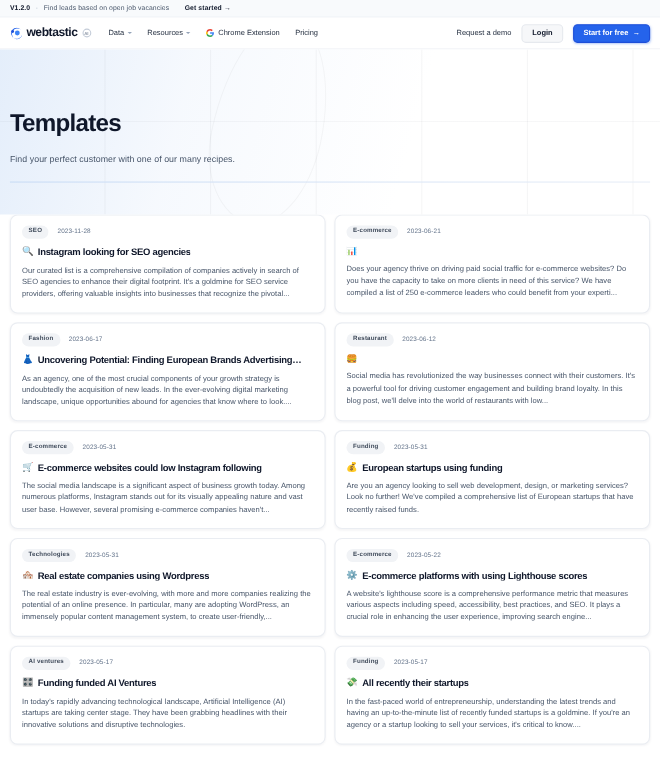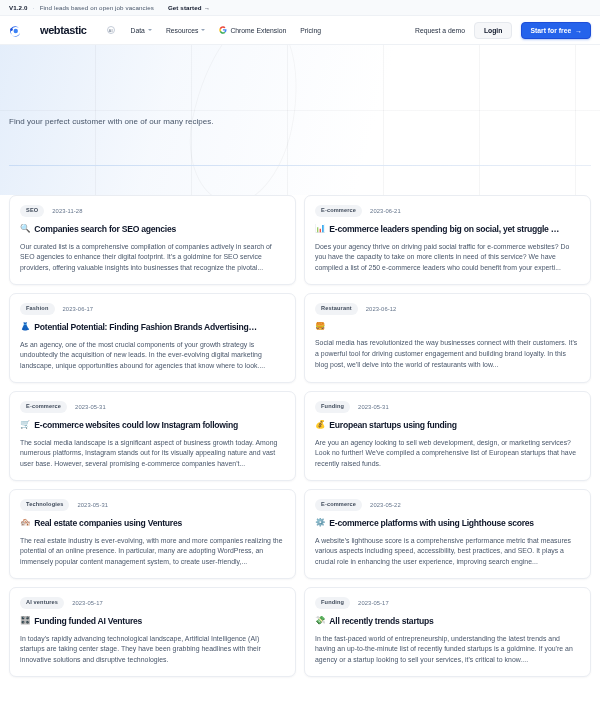--- a/index.html
+++ b/index.html
@@ -33,21 +33,21 @@
 
   
   .nav{
     height:29px;
     background:#ffffff;
     border-bottom:1px solid #eef1f5;
     display:flex;
     align-items:center;
     padding:0 9px;
   }
-  .brand{ display:flex; align-items:center; gap:19px; margin-right:16px; }
+  .brand{ display:flex; align-items:center; gap:3px; margin-right:16px; }
   .logo-mark{ width:12px; height:12px; position:relative; flex:none; }
   .brand-name{ font-size:11px; font-weight:700; letter-spacing:-.4px; color:#0f172a; }
   .ai-chip{
     width:8px;height:8px;border-radius:50%;
     border:1px solid #c4ccd8; color:#8b95a5;
     font-size:4px; font-weight:700;
     display:flex;align-items:center;justify-content:center;
     margin-left:1px;
   }
   .nav-links{ display:flex; align-items:center; gap:14px; }
@@ -233,59 +233,59 @@
       <span>Start for free</span>
       <span>→</span>
     </button>
   </div>
 </div>
 
 <div class="hero">
   <div class="hero-grid"></div>
   <div class="hero-blob"></div>
   <div class="hero-inner">
+    <h1 class="page-title">Templates</h1>
     <p class="page-sub">Find your perfect customer with one of our many recipes.</p>
   </div>
   <div class="hero-rule"></div>
 </div>
 
 <div class="grid">
 
   <div class="card">
     <div class="card-meta">
       <span class="tag">SEO</span>
       <span class="date">2023-11-28</span>
     </div>
     <div class="card-title">
       <span class="card-emoji">🔍</span>
-      <span class="card-title-text">Companies search for SEO agencies</span>
+      <span class="card-title-text">Instagram looking for SEO agencies</span>
     </div>
     <div class="card-desc">Our curated list is a comprehensive compilation of companies actively in search of SEO agencies to enhance their digital footprint. It's a goldmine for SEO service providers, offering valuable insights into businesses that recognize the pivotal...</div>
   </div>
 
   <div class="card">
     <div class="card-meta">
       <span class="tag">E-commerce</span>
       <span class="date">2023-06-21</span>
     </div>
     <div class="card-title">
       <span class="card-emoji">📊</span>
-      <span class="card-title-text">E-commerce leaders spending big on social, yet struggle …</span>
     </div>
     <div class="card-desc">Does your agency thrive on driving paid social traffic for e-commerce websites? Do you have the capacity to take on more clients in need of this service? We have compiled a list of 250 e-commerce leaders who could benefit from your experti...</div>
   </div>
 
   <div class="card">
     <div class="card-meta">
       <span class="tag">Fashion</span>
       <span class="date">2023-06-17</span>
     </div>
     <div class="card-title">
       <span class="card-emoji">👗</span>
-      <span class="card-title-text">Potential Potential: Finding Fashion Brands Advertising…</span>
+      <span class="card-title-text">Uncovering Potential: Finding European Brands Advertising…</span>
     </div>
     <div class="card-desc">As an agency, one of the most crucial components of your growth strategy is undoubtedly the acquisition of new leads. In the ever-evolving digital marketing landscape, unique opportunities abound for agencies that know where to look....</div>
   </div>
 
   <div class="card">
     <div class="card-meta">
       <span class="tag">Restaurant</span>
       <span class="date">2023-06-12</span>
     </div>
     <div class="card-title">
@@ -318,21 +318,21 @@
     <div class="card-desc">Are you an agency looking to sell web development, design, or marketing services? Look no further! We've compiled a comprehensive list of European startups that have recently raised funds.</div>
   </div>
 
   <div class="card">
     <div class="card-meta">
       <span class="tag">Technologies</span>
       <span class="date">2023-05-31</span>
     </div>
     <div class="card-title">
       <span class="card-emoji">🏘️</span>
-      <span class="card-title-text">Real estate companies using Ventures</span>
+      <span class="card-title-text">Real estate companies using Wordpress</span>
     </div>
     <div class="card-desc">The real estate industry is ever-evolving, with more and more companies realizing the potential of an online presence. In particular, many are adopting WordPress, an immensely popular content management system, to create user-friendly,...</div>
   </div>
 
   <div class="card">
     <div class="card-meta">
       <span class="tag">E-commerce</span>
       <span class="date">2023-05-22</span>
     </div>
     <div class="card-title">
@@ -354,18 +354,18 @@
     <div class="card-desc">In today's rapidly advancing technological landscape, Artificial Intelligence (AI) startups are taking center stage. They have been grabbing headlines with their innovative solutions and disruptive technologies.</div>
   </div>
 
   <div class="card">
     <div class="card-meta">
       <span class="tag">Funding</span>
       <span class="date">2023-05-17</span>
     </div>
     <div class="card-title">
       <span class="card-emoji">💸</span>
-      <span class="card-title-text">All recently trends startups</span>
+      <span class="card-title-text">All recently their startups</span>
     </div>
     <div class="card-desc">In the fast-paced world of entrepreneurship, understanding the latest trends and having an up-to-the-minute list of recently funded startups is a goldmine. If you're an agency or a startup looking to sell your services, it's critical to know....</div>
   </div>
 
 </div>
 
 </body></html>

